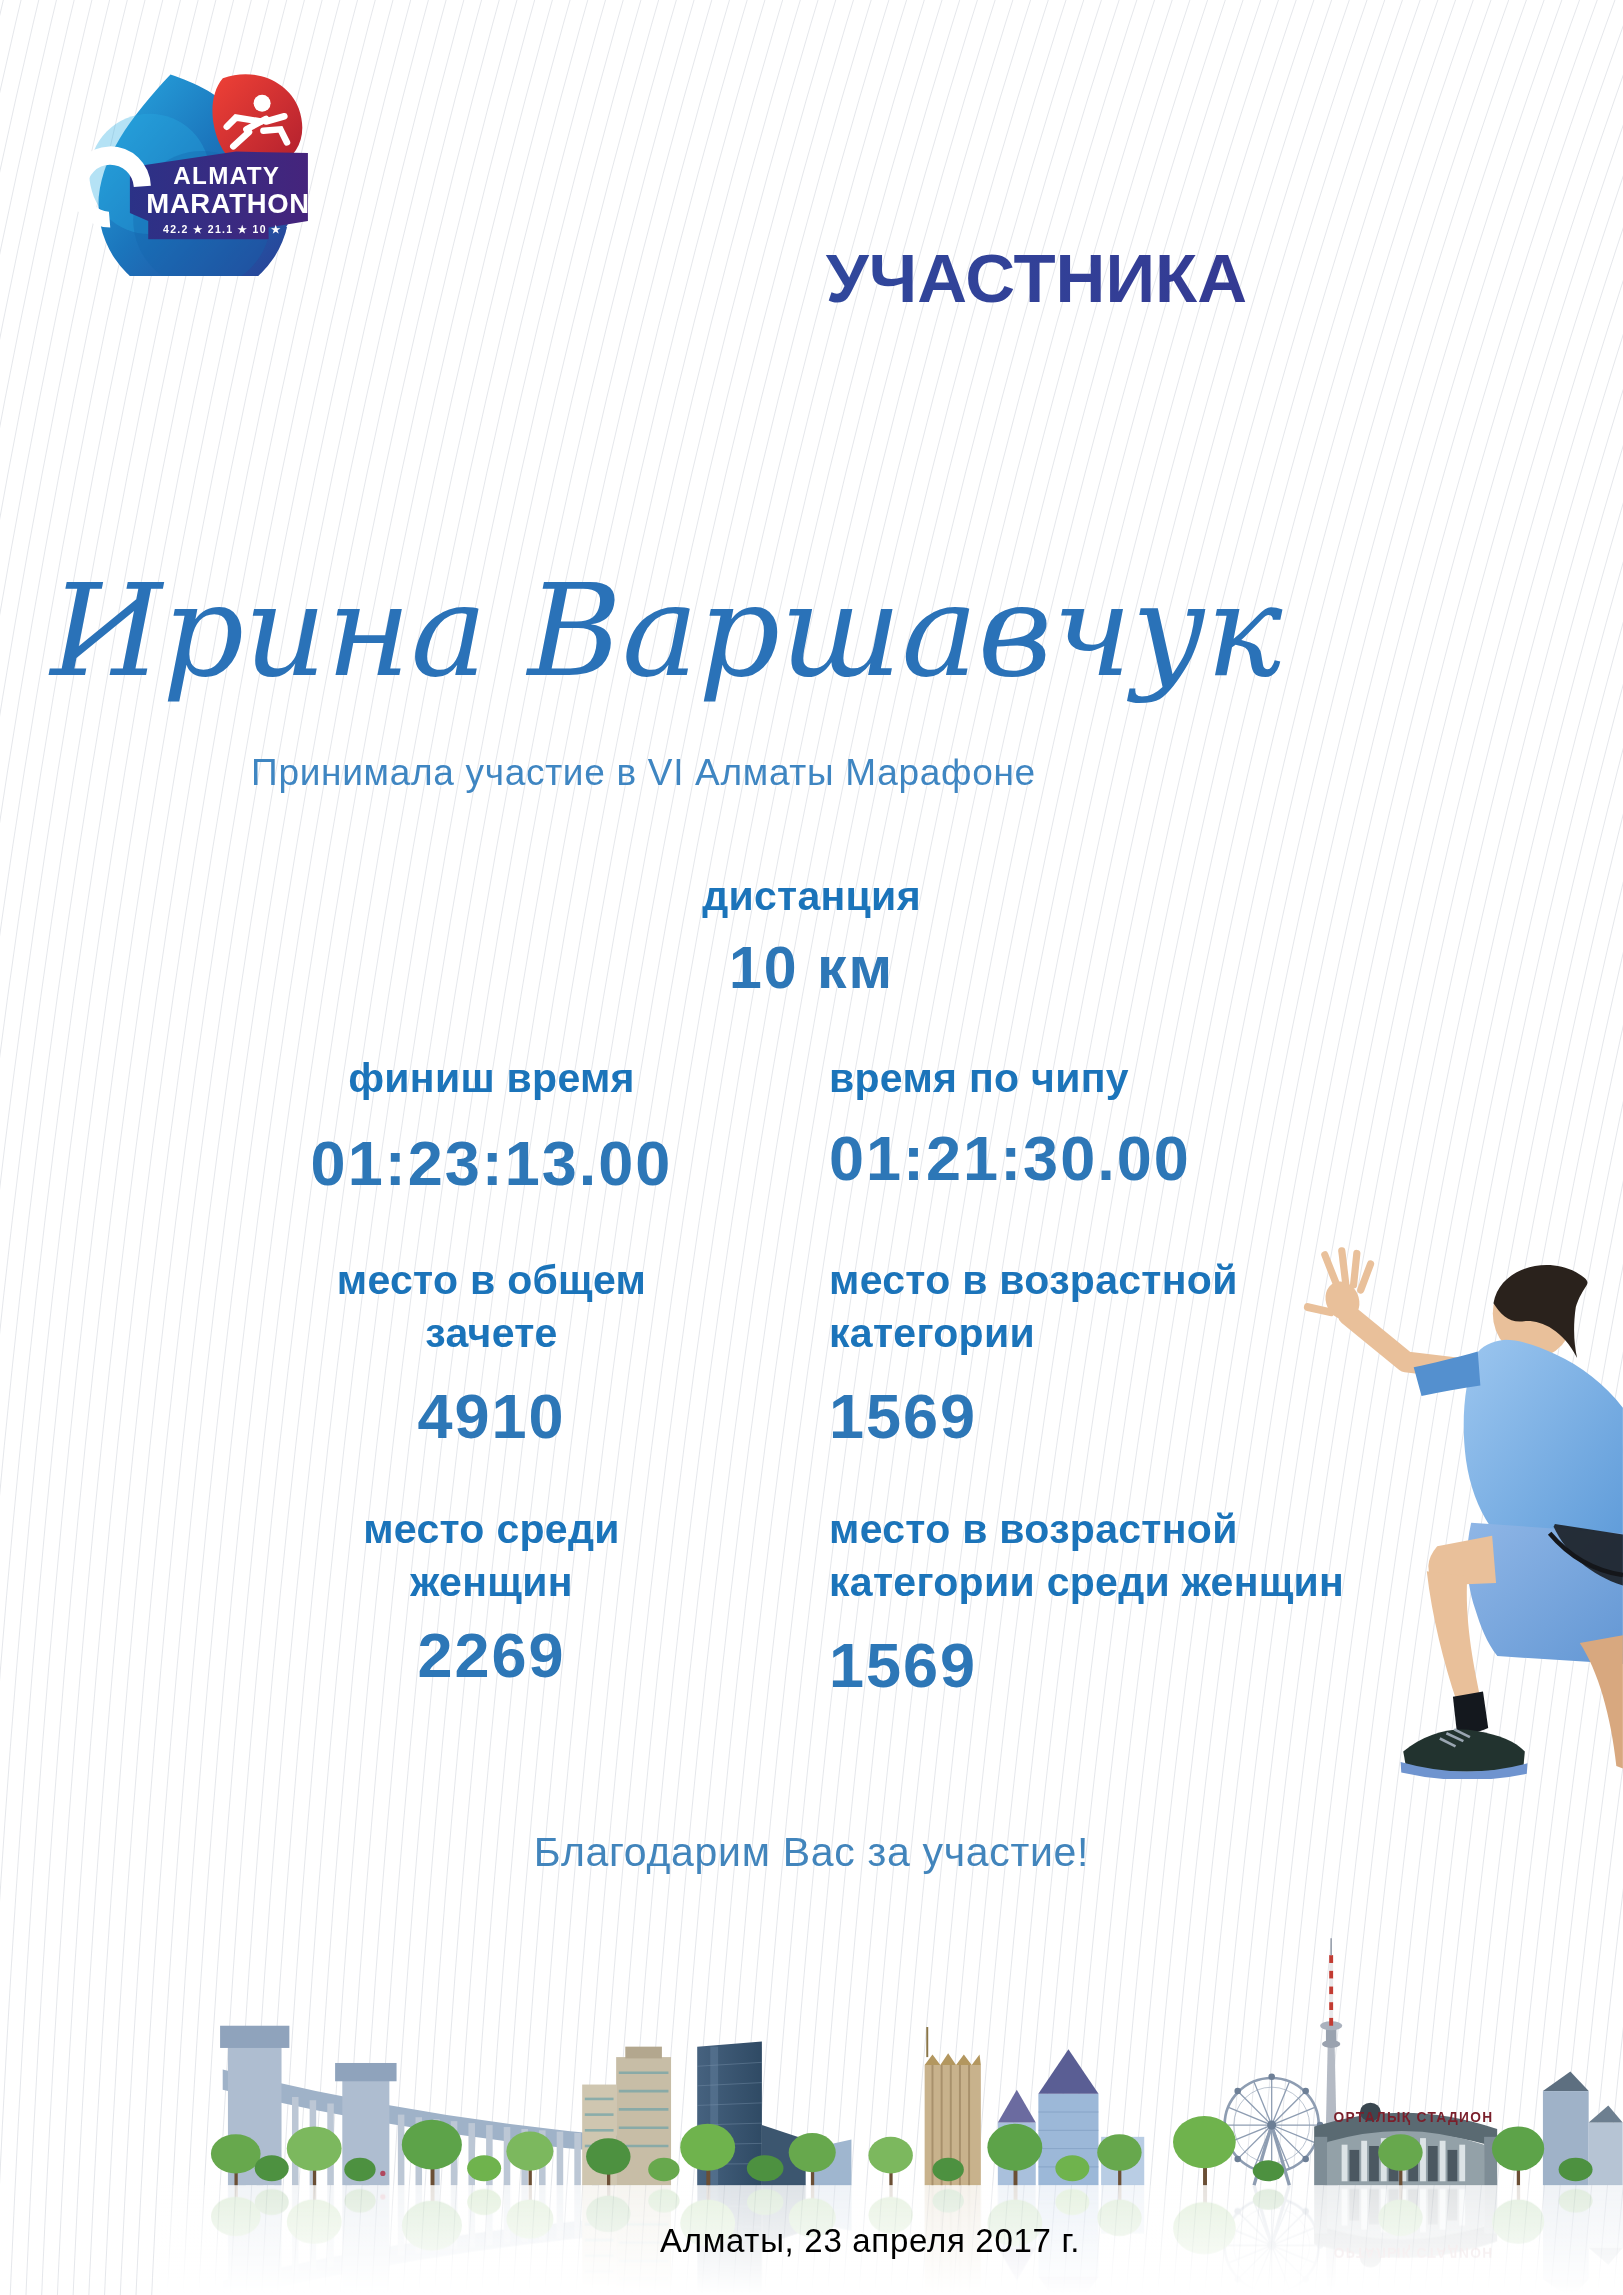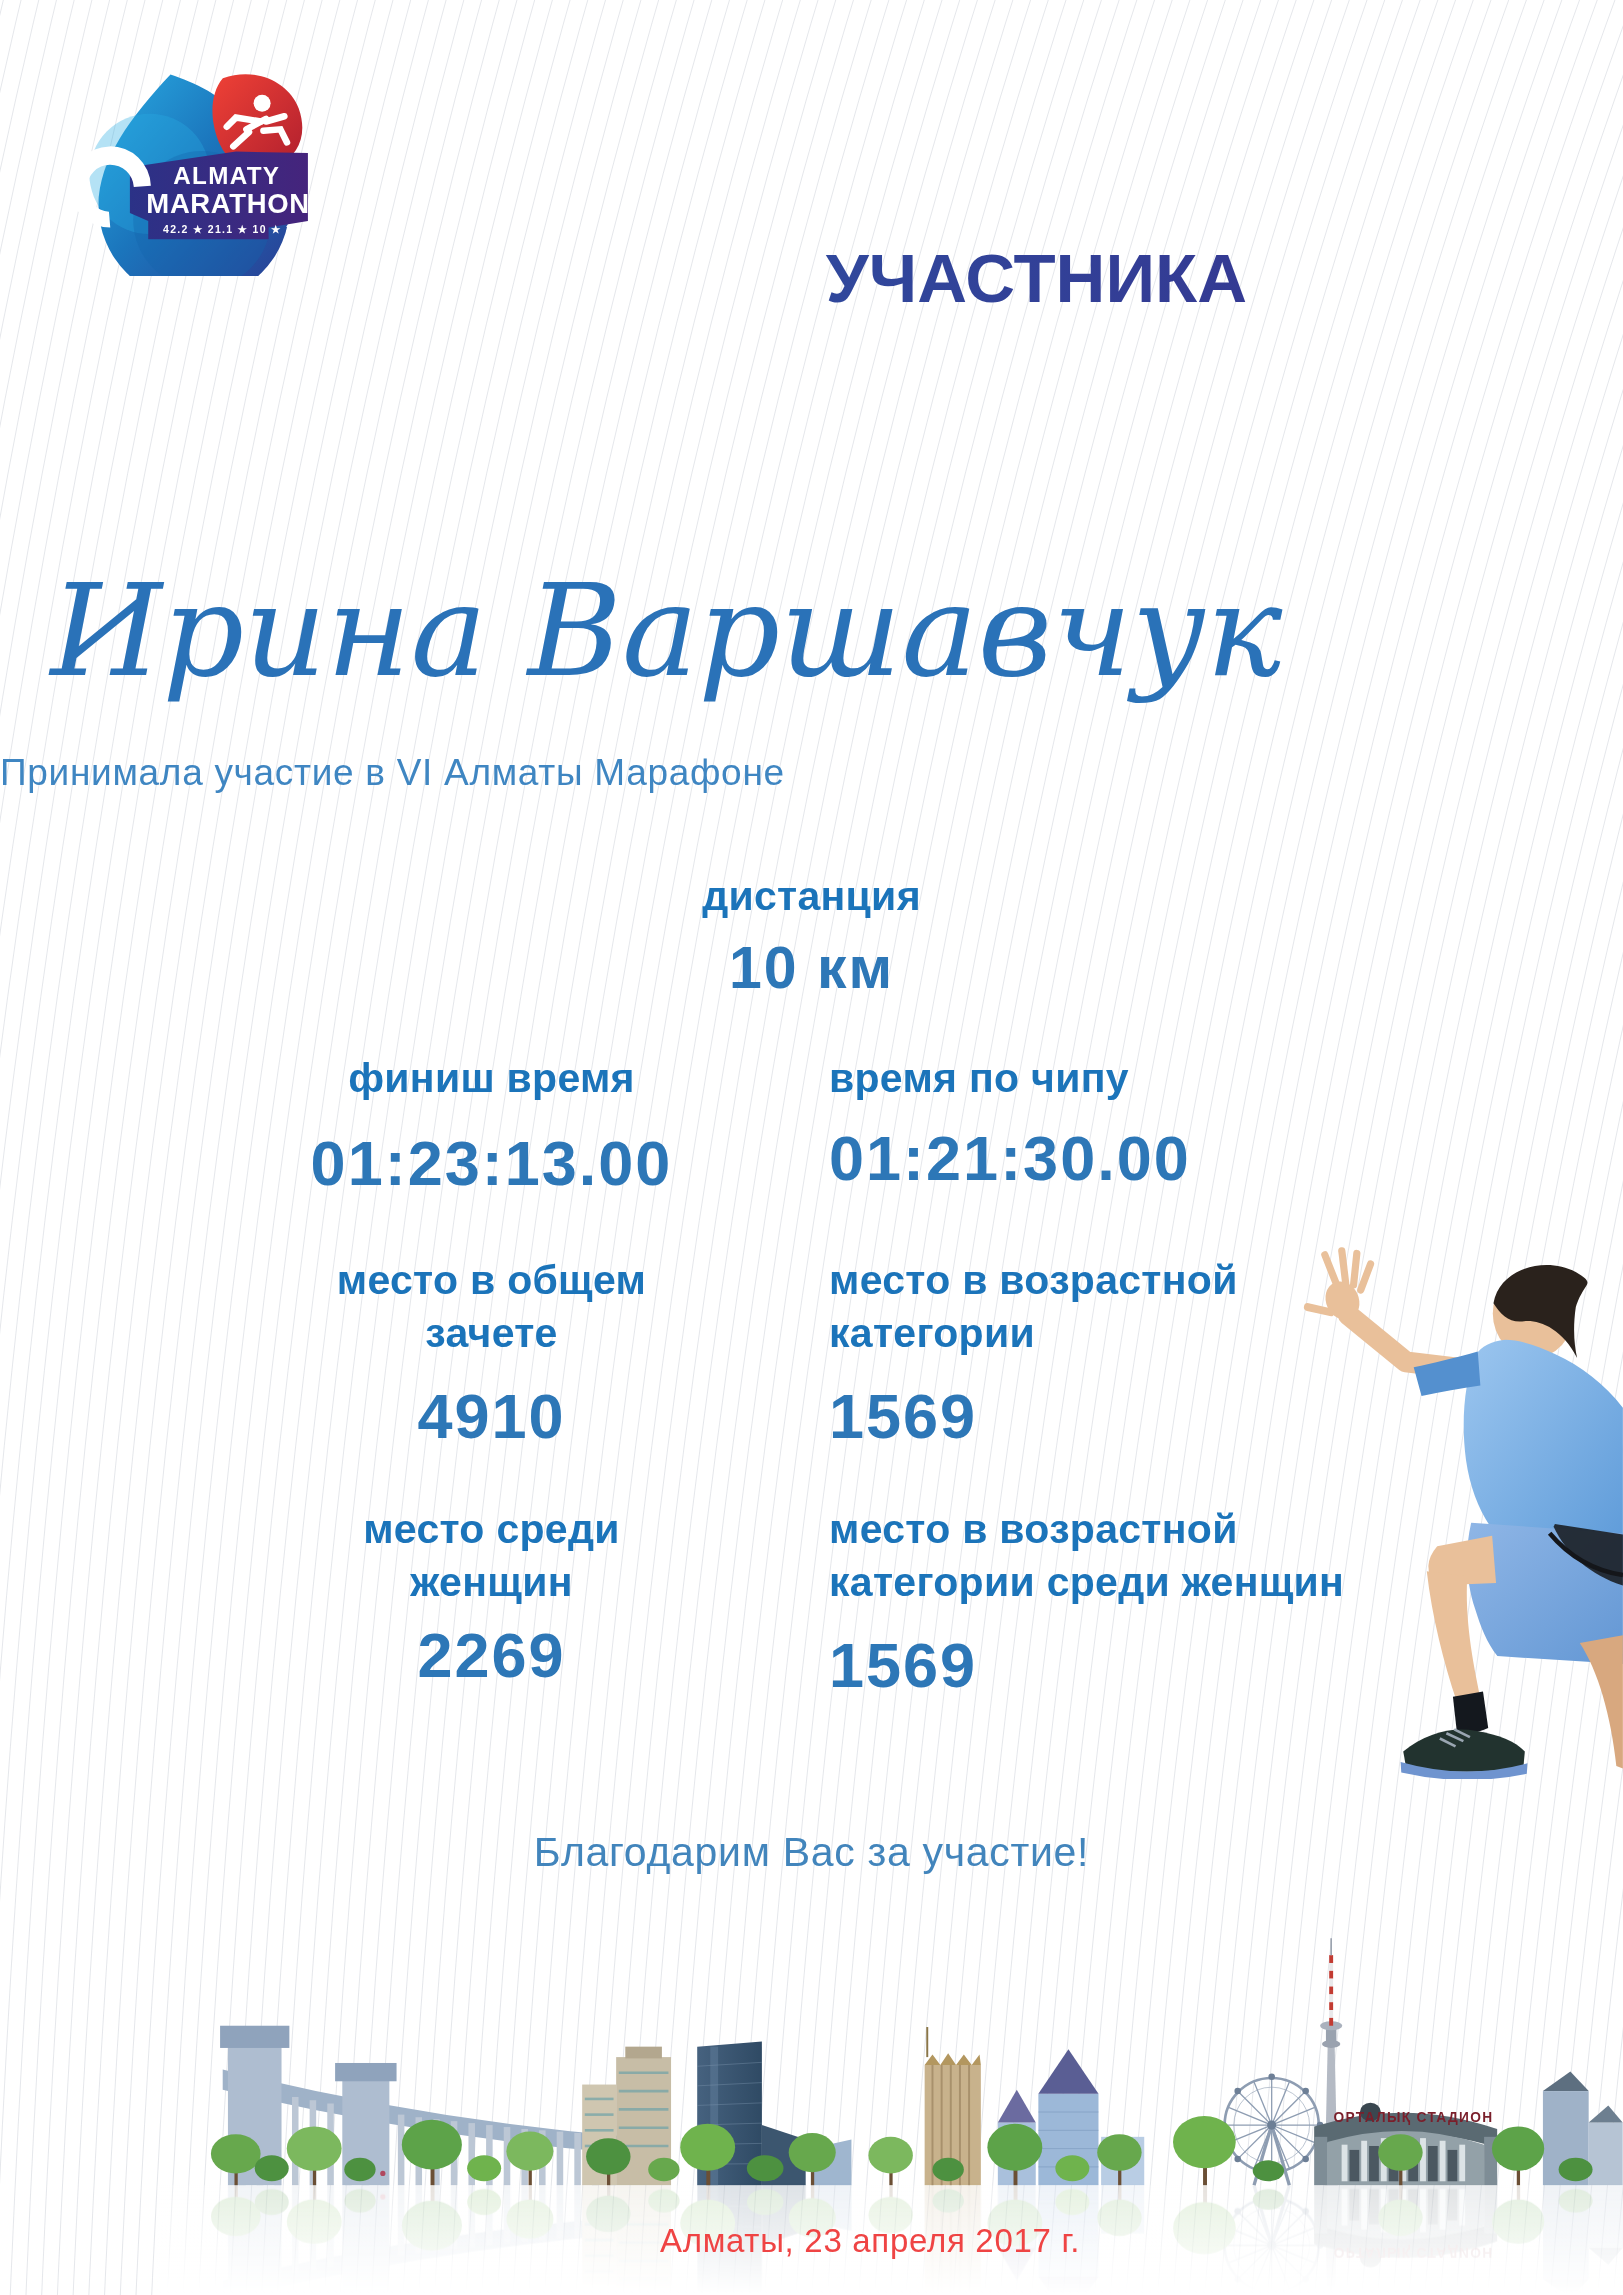--- a/index.html
+++ b/index.html
@@ -27,37 +27,37 @@
     -webkit-background-clip:text;background-clip:text;color:transparent;
     white-space:nowrap;
   }
   
   .participant-name{
     position:absolute;left:0;top:551px;width:1301px;z-index:2;
     text-align:center;font-family:"DejaVu Serif", serif;font-style:italic;
     font-size:128px;line-height:1.25;color:#2a72b8;white-space:nowrap;padding-left:16px;
   }
   .participation-text{
-    position:absolute;left:0;top:752px;width:1287px;z-index:2;
+    position:absolute;left:0;top:752px;width:1287px;z-index:2;text-align:center;
     font-size:37px;font-weight:400;letter-spacing:0.7px;color:#3f86c2;
   }
   .centered-stat{position:absolute;left:0;width:1623px;text-align:center;z-index:2;}
   .stat-label{font-size:41px;font-weight:700;color:#1b74ba;letter-spacing:0.3px;line-height:1.3;}
   .stat-value{font-size:63px;font-weight:700;color:#2d77b7;letter-spacing:2px;line-height:1.15;}
   .stat-value.km{font-size:59px;}
   .col-left{position:absolute;left:266px;width:451px;text-align:center;z-index:2;}
   .col-right{position:absolute;left:829px;width:552px;z-index:2;}
   .label-narrow{max-width:340px;margin:0 auto;}
   .thanks-text{
     position:absolute;left:0;top:1829px;width:1623px;z-index:2;text-align:center;
     font-size:41px;font-weight:300;color:#4285bc;letter-spacing:0.7px;
   }
   .footer-date{
     position:absolute;left:216px;top:2222px;width:1308px;z-index:3;text-align:center;
-    font-size:33px;font-weight:300;color:#ef4444;letter-spacing:0.7px;
+    font-size:33px;font-weight:300;color:#000000;letter-spacing:0.7px;
   }
   
   #skyline{position:absolute;left:157px;top:1929px;width:1466px;height:366px;z-index:1;}
   #runner{position:absolute;left:1275px;top:1243px;width:348px;height:536px;z-index:3;}
 </style>
 </head>
 <body>
 
 <svg id="bg-pattern" viewBox="0 0 2482 3510" preserveAspectRatio="none">
     <g id="bg-lines">

